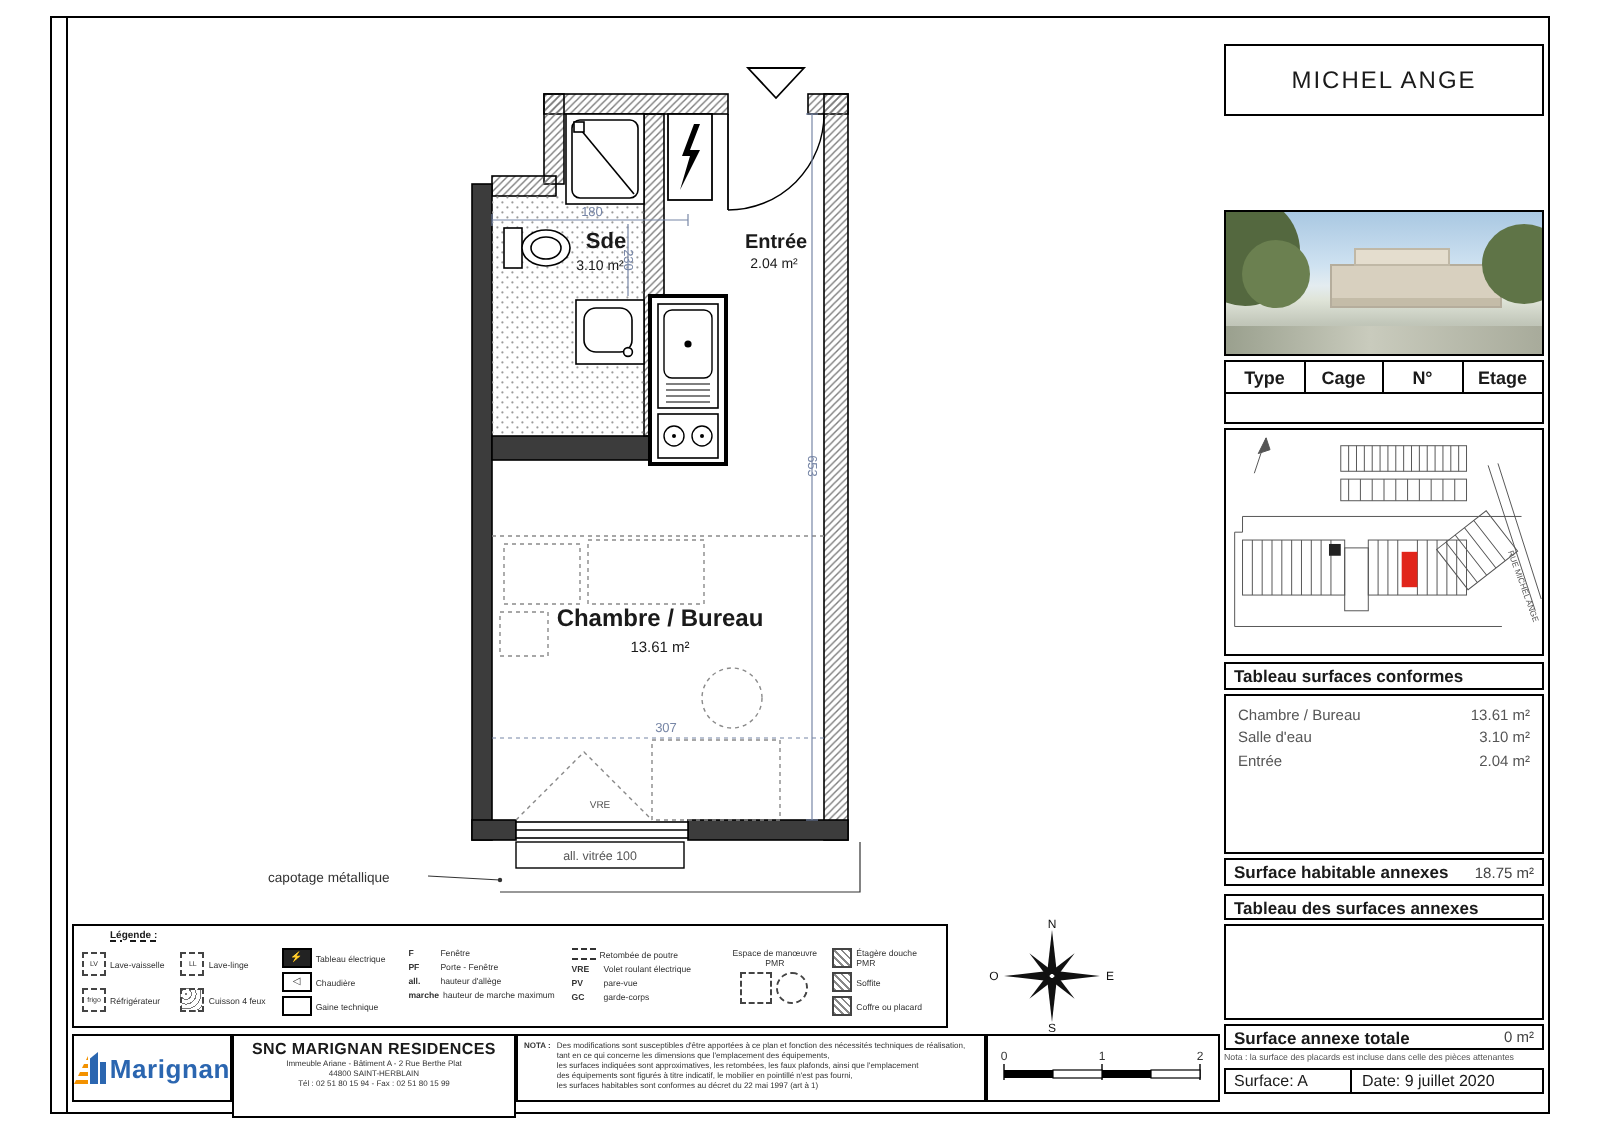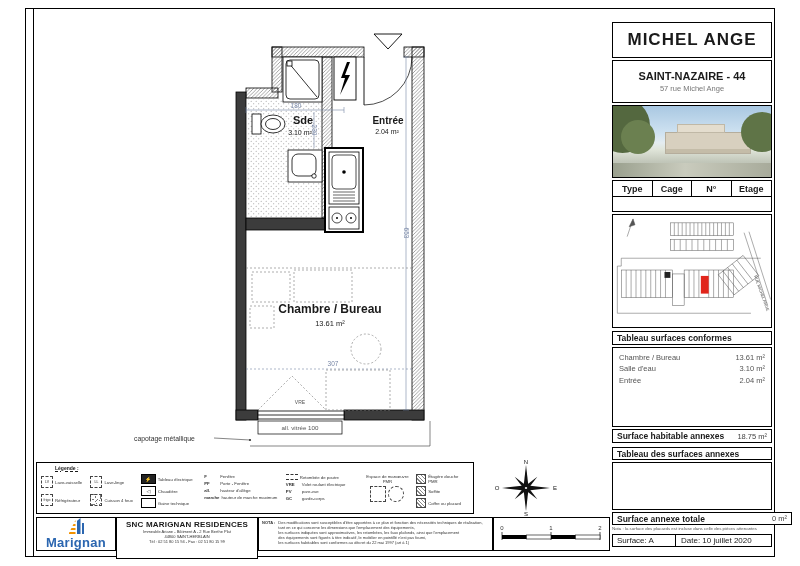--- a/index.html
+++ b/index.html
@@ -161,27 +161,23 @@
     </g>
     <g>
       <text x="134" y="441" font-size="6.8" fill="#333" font-family="Liberation Sans,sans-serif">capotage métallique</text>
       <line x1="214" y1="438" x2="250" y2="440" stroke="#333" stroke-width="0.6"></line>
       <circle cx="250" cy="440" r="1.1" fill="#333"></circle>
       <polyline points="250,446 430,446 430,421" fill="none" stroke="#333" stroke-width="0.6"></polyline>
     </g>
   </svg>
 
   <div class="box c" style="left:612px;top:22px;width:160px;height:36px;display:flex;align-items:center;justify-content:center;">
-    <span style="font-size:17px;font-weight:bold;letter-spacing:1px;">MICHEL ANGE</span>
-  </div>
-
-  <div class="box c" style="left:612px;top:60px;width:160px;height:43px;padding-top:9px;">
-    <div style="font-size:11px;font-weight:bold;">SAINT-NAZAIRE - 44</div>
-    <div style="font-size:7.5px;color:#777;margin-top:2px;">57 rue Michel Ange</div>
-  </div>
+    <span style="font-size:12px;font-weight:normal;letter-spacing:1px;">MICHEL ANGE</span>
+  </div>
+
 
   <div class="box photo" style="left:612px;top:105px;width:160px;height:73px;">
     <div class="blob" style="left:-18px;top:-8px;width:55px;height:55px;background:#54683f;"></div>
     <div class="blob" style="left:8px;top:14px;width:34px;height:34px;background:#6b8050;"></div>
     <div class="nob" style="left:52px;top:26px;width:86px;height:22px;background:#d8d0bf;
                 box-shadow:inset 0 -4px 0 #c4bca8;border:0.5px solid #b5ad9c;"></div>
     <div class="nob" style="left:64px;top:18px;width:48px;height:9px;background:#e4ddce;border:0.5px solid #c0b8a6;"></div>
     <div class="blob" style="right:-12px;top:6px;width:42px;height:40px;background:#5f7447;"></div>
     <div class="nob" style="left:0;bottom:0;width:160px;height:14px;background:linear-gradient(90deg,#9aa08e,#c9cbbd 45%,#a7aa9a);"></div>
   </div>
@@ -255,30 +251,30 @@
     <span>Surface habitable annexes</span>
     <span style="font-weight:normal;font-size:7.5px;color:#444;">18.75 m²</span>
   </div>
 
   <div class="box bar" style="left:612px;top:447px;width:160px;height:13px;">
     <span>Tableau des surfaces annexes</span>
   </div>
 
   <div class="box" style="left:612px;top:462px;width:160px;height:48px;"></div>
 
-  <div class="box bar" style="left:612px;top:512px;width:180px;height:13px;justify-content:space-between;">
+  <div class="box bar" style="left:612px;top:512px;width:160px;height:13px;justify-content:space-between;">
     <span>Surface annexe totale</span>
     <span style="font-weight:normal;font-size:7.5px;color:#444;">0 m²</span>
   </div>
 
   <div class="nob" style="left:612px;top:526px;width:160px;font-size:4.4px;color:#555;">Nota : la surface des placards est incluse dans celle des pièces attenantes</div>
 
   <div class="box" style="left:612px;top:534px;width:160px;height:13px;display:flex;font-size:8px;">
     <span style="flex:0 0 58px;border-right:1px solid #000;display:flex;align-items:center;padding-left:4px;">Surface: A</span>
-    <span style="flex:1;display:flex;align-items:center;padding-left:5px;">Date: 10 juillet 2020</span>
+    <span style="flex:1;display:flex;align-items:center;padding-left:5px;">Date: 9 juillet 2020</span>
   </div>
 
   <div class="box" style="left:36px;top:462px;width:438px;height:52px;">
     <div class="nob" style="left:18px;top:2px;font-size:5px;font-weight:bold;text-decoration:underline dashed;">Légende :</div>
     <div class="leg" style="margin-top:8px;">
       <div class="col" style="width:104px;display:grid;grid-template-columns:1fr 1fr;gap:2px 4px;">
         <div class="litem">
           <span class="sw">LV</span>
           <span>Lave-vaisselle</span>
         </div>
@@ -383,21 +379,21 @@
       </g>
     </g>
     <g font-size="6" fill="#111" text-anchor="middle" font-family="Liberation Sans,sans-serif">
       <text x="34" y="6">N</text>
       <text x="34" y="58">S</text>
       <text x="63" y="32">E</text>
       <text x="5" y="32">O</text>
     </g>
   </svg>
 
-  <div class="fbox" style="left:36px;top:517px;width:80px;height:34px;display:flex;align-items:center;justify-content:center;gap:4px;flex-direction:column;">
+  <div class="fbox" style="left:36px;top:517px;width:80px;height:34px;display:flex;align-items:center;justify-content:center;gap:4px;">
     <span style="display:inline-block;width:15px;height:16px;position:relative;">
       <span class="nob" style="left:0;top:2px;width:7px;height:14px;background:repeating-linear-gradient(0deg,#f39200 0 2px,#fff 2px 4px);clip-path:polygon(0 100%,100% 0,100% 100%);"></span>
       <span class="nob" style="left:8px;top:0;width:4px;height:16px;background:#2b66b0;clip-path:polygon(0 20%,100% 0,100% 100%,0 100%);"></span>
       <span class="nob" style="left:13px;top:5px;width:2.5px;height:11px;background:#2b66b0;"></span>
     </span>
     <span class="brandtxt">Marignan</span>
   </div>
 
   <div class="fbox c" style="left:116px;top:517px;width:142px;height:42px;padding-top:2px;">
     <div style="font-size:8px;font-weight:bold;letter-spacing:.2px;">SNC MARIGNAN RESIDENCES</div>

